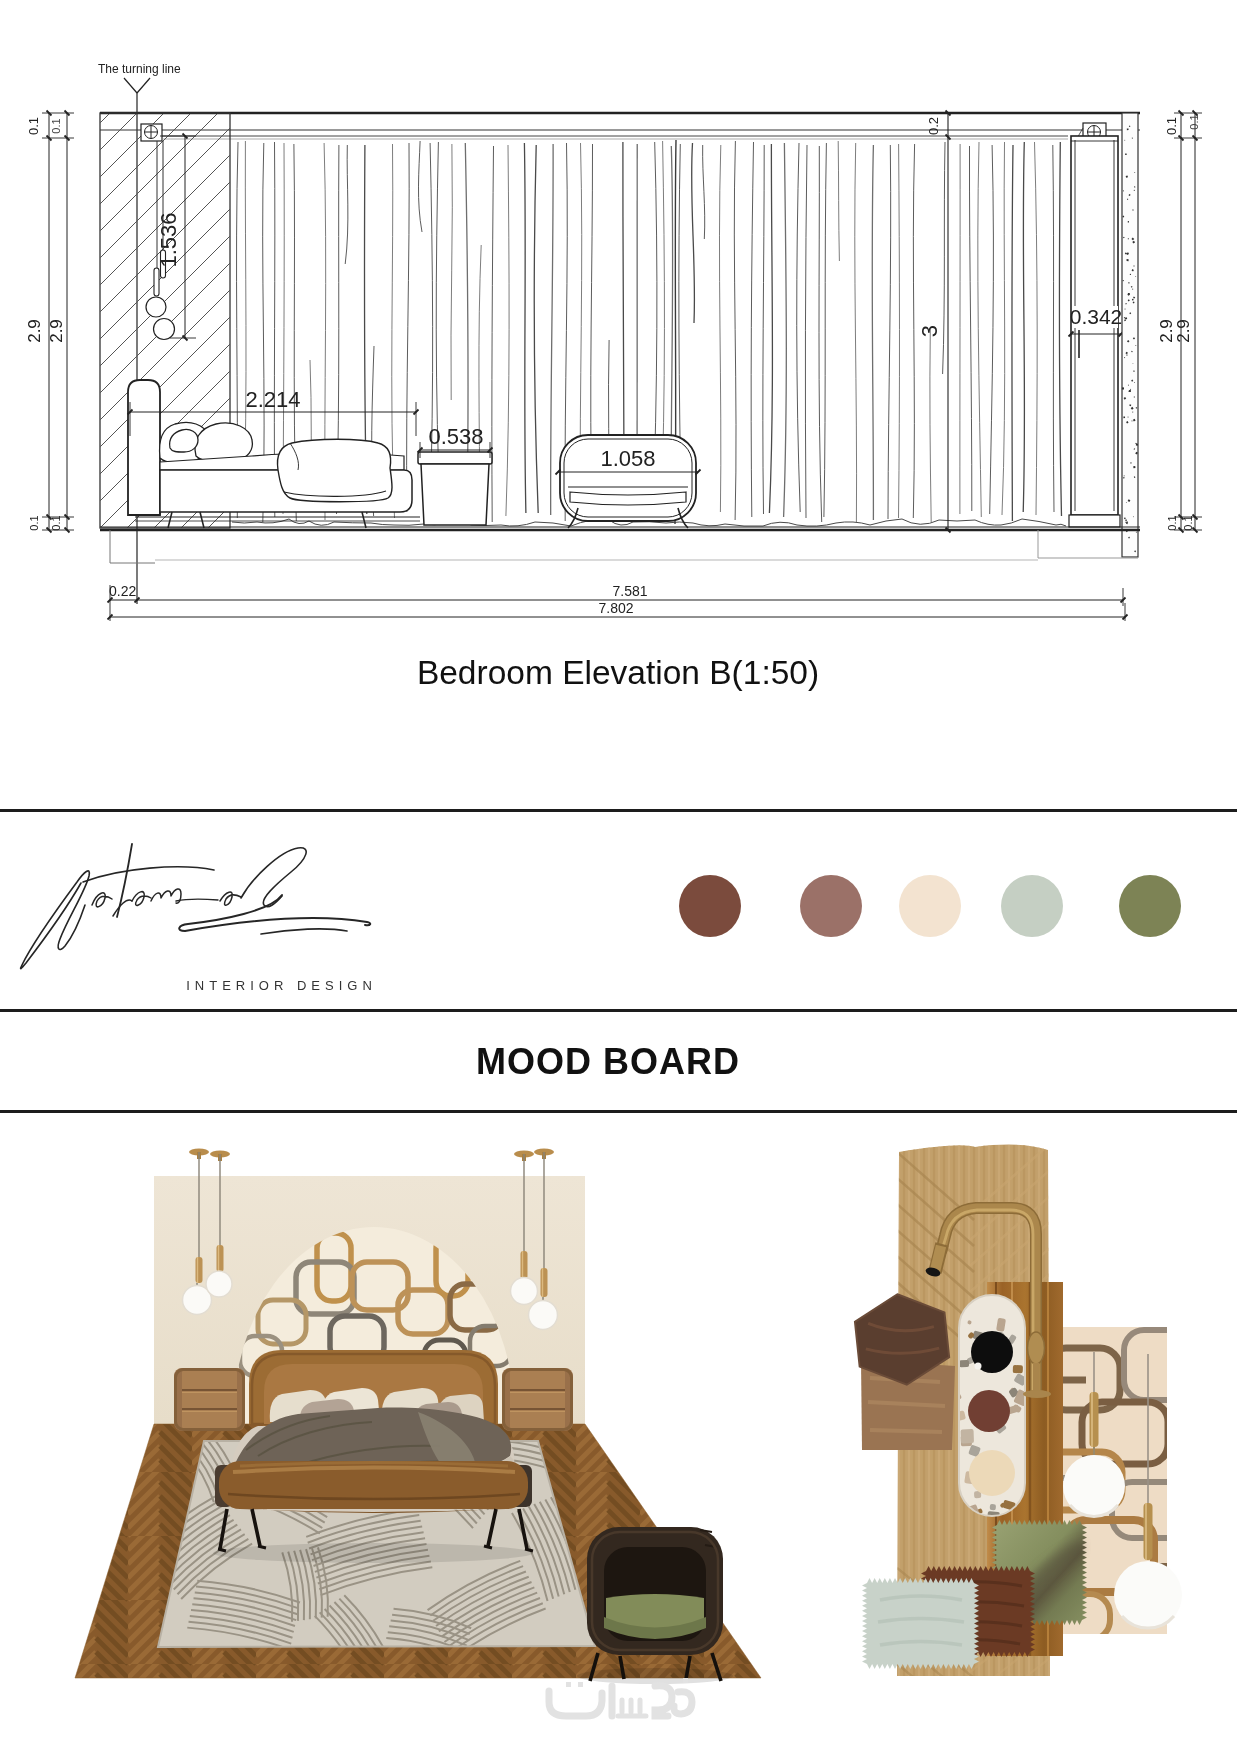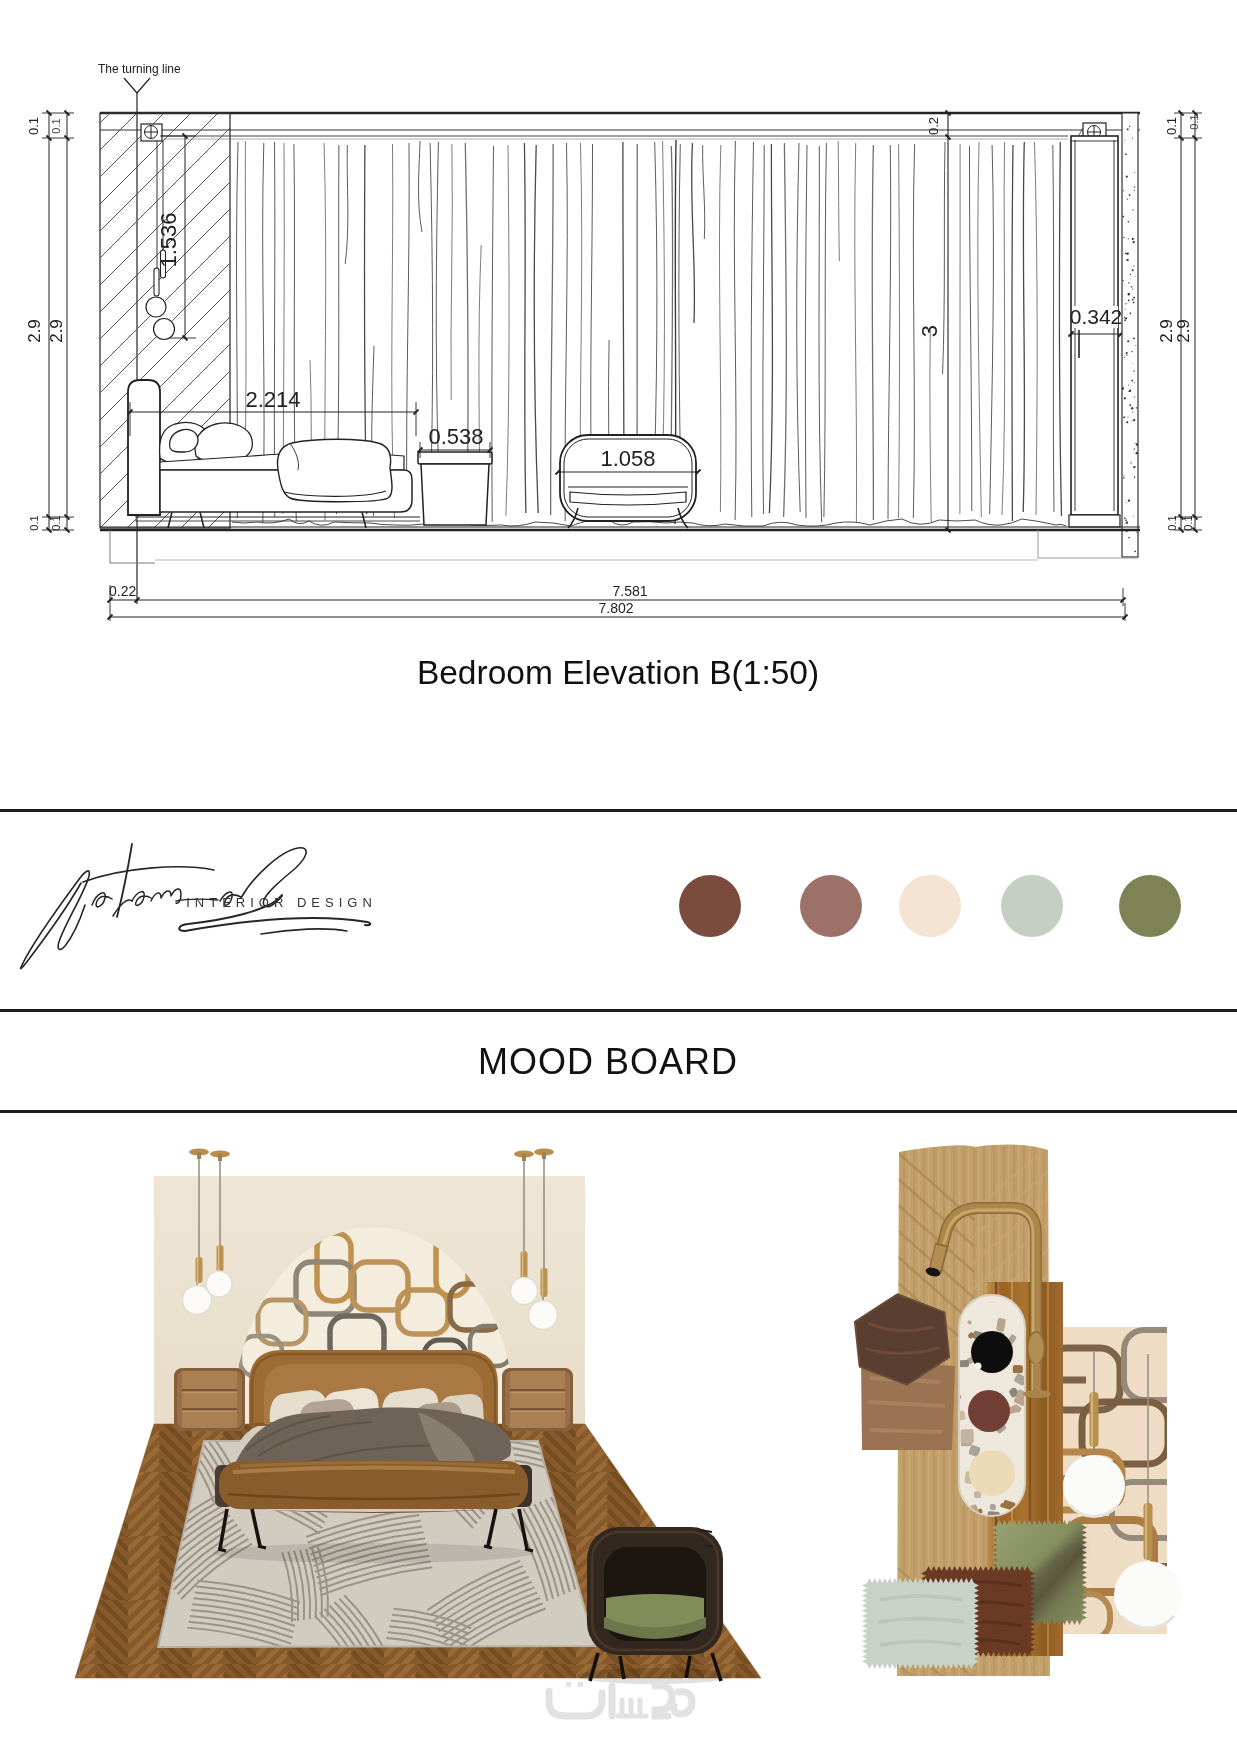--- a/index.html
+++ b/index.html
@@ -454,35 +454,35 @@
 <path d="M152,901 C157,891 166,888 164,897 C162,906 152,909 157,900 C161,894 168,896 171,898" stroke-width="1.5"></path>
 <path d="M171,901 C175,892 181,890 181,898 M181,898 C185,890 191,888 191,896 M191,896 C195,888 201,886 201,894 C201,900 199,904 196,903" stroke-width="1.5"></path>
 <path d="M196,901 C210,898 226,899 238,900" stroke-width="1.4"></path>
 <path d="M240,901 C246,891 254,889 252,897 C250,906 241,909 246,899 C250,893 257,895 261,897" stroke-width="1.5"></path>
 <path d="M261,898 C272,878 300,851 318,848 C332,846 327,859 311,872 C294,886 280,899 284,905 C288,910 296,903 302,896" stroke-width="1.6"></path>
 <path d="M302,895 C290,911 243,920 208,924 C198,925 196,931 205,931 C262,921 332,913 387,922 C392,923 391,926 385,925" stroke-width="2"></path>
 <path d="M281,934 C311,929 346,927 367,931" stroke-width="1.6"></path>
 </g>
   </svg>
 
-<div style="position:absolute;left:133px;top:895px;width:297px;text-align:center;font-size:13px;letter-spacing:5px;color:#333">INTERIOR DESIGN</div>
+<div style="position:absolute;left:133px;top:978px;width:297px;text-align:center;font-size:13px;letter-spacing:5px;color:#333">INTERIOR DESIGN</div>
 
 <div style="position:absolute;left:679px;top:875px;width:62px;height:62px;border-radius:50%;background:#7b4b3d"></div>
 
 <div style="position:absolute;left:800px;top:875px;width:62px;height:62px;border-radius:50%;background:#9b7168"></div>
 
 <div style="position:absolute;left:899px;top:875px;width:62px;height:62px;border-radius:50%;background:#f3e3d0"></div>
 
 <div style="position:absolute;left:1001px;top:875px;width:62px;height:62px;border-radius:50%;background:#c5cfc3"></div>
 
 <div style="position:absolute;left:1119px;top:875px;width:62px;height:62px;border-radius:50%;background:#7d8355"></div>
 
 <div style="position:absolute;left:0;top:1009px;width:1237px;height:3px;background:#1d1d1d"></div>
 
-<div style="position:absolute;left:0;top:1041px;width:1216px;text-align:center;font-size:36px;font-weight:normal;letter-spacing:1px;color:#111">MOOD BOARD</div>
+<div style="position:absolute;left:0;top:1041px;width:1216px;text-align:center;font-size:36px;font-weight:bold;letter-spacing:1px;color:#111">MOOD BOARD</div>
 
 <div style="position:absolute;left:0;top:1110px;width:1237px;height:3px;background:#1d1d1d"></div>
 
 <svg style="position:absolute;left:0;top:1120px" width="790" height="630" viewBox="0 1120 790 630" font-family="Liberation Sans, sans-serif">
 <defs>
       <pattern id="hb" width="64" height="64" patternUnits="userSpaceOnUse">
         <rect width="64" height="64" fill="#885a2b"></rect>
         <line x1="0" y1="0" x2="32" y2="-32" stroke="#9a6a36" stroke-width="5"></line>
         <line x1="0" y1="14" x2="32" y2="-18" stroke="#9a6a36" stroke-width="5"></line>
         <line x1="0" y1="28" x2="32" y2="-4" stroke="#9a6a36" stroke-width="5"></line>

